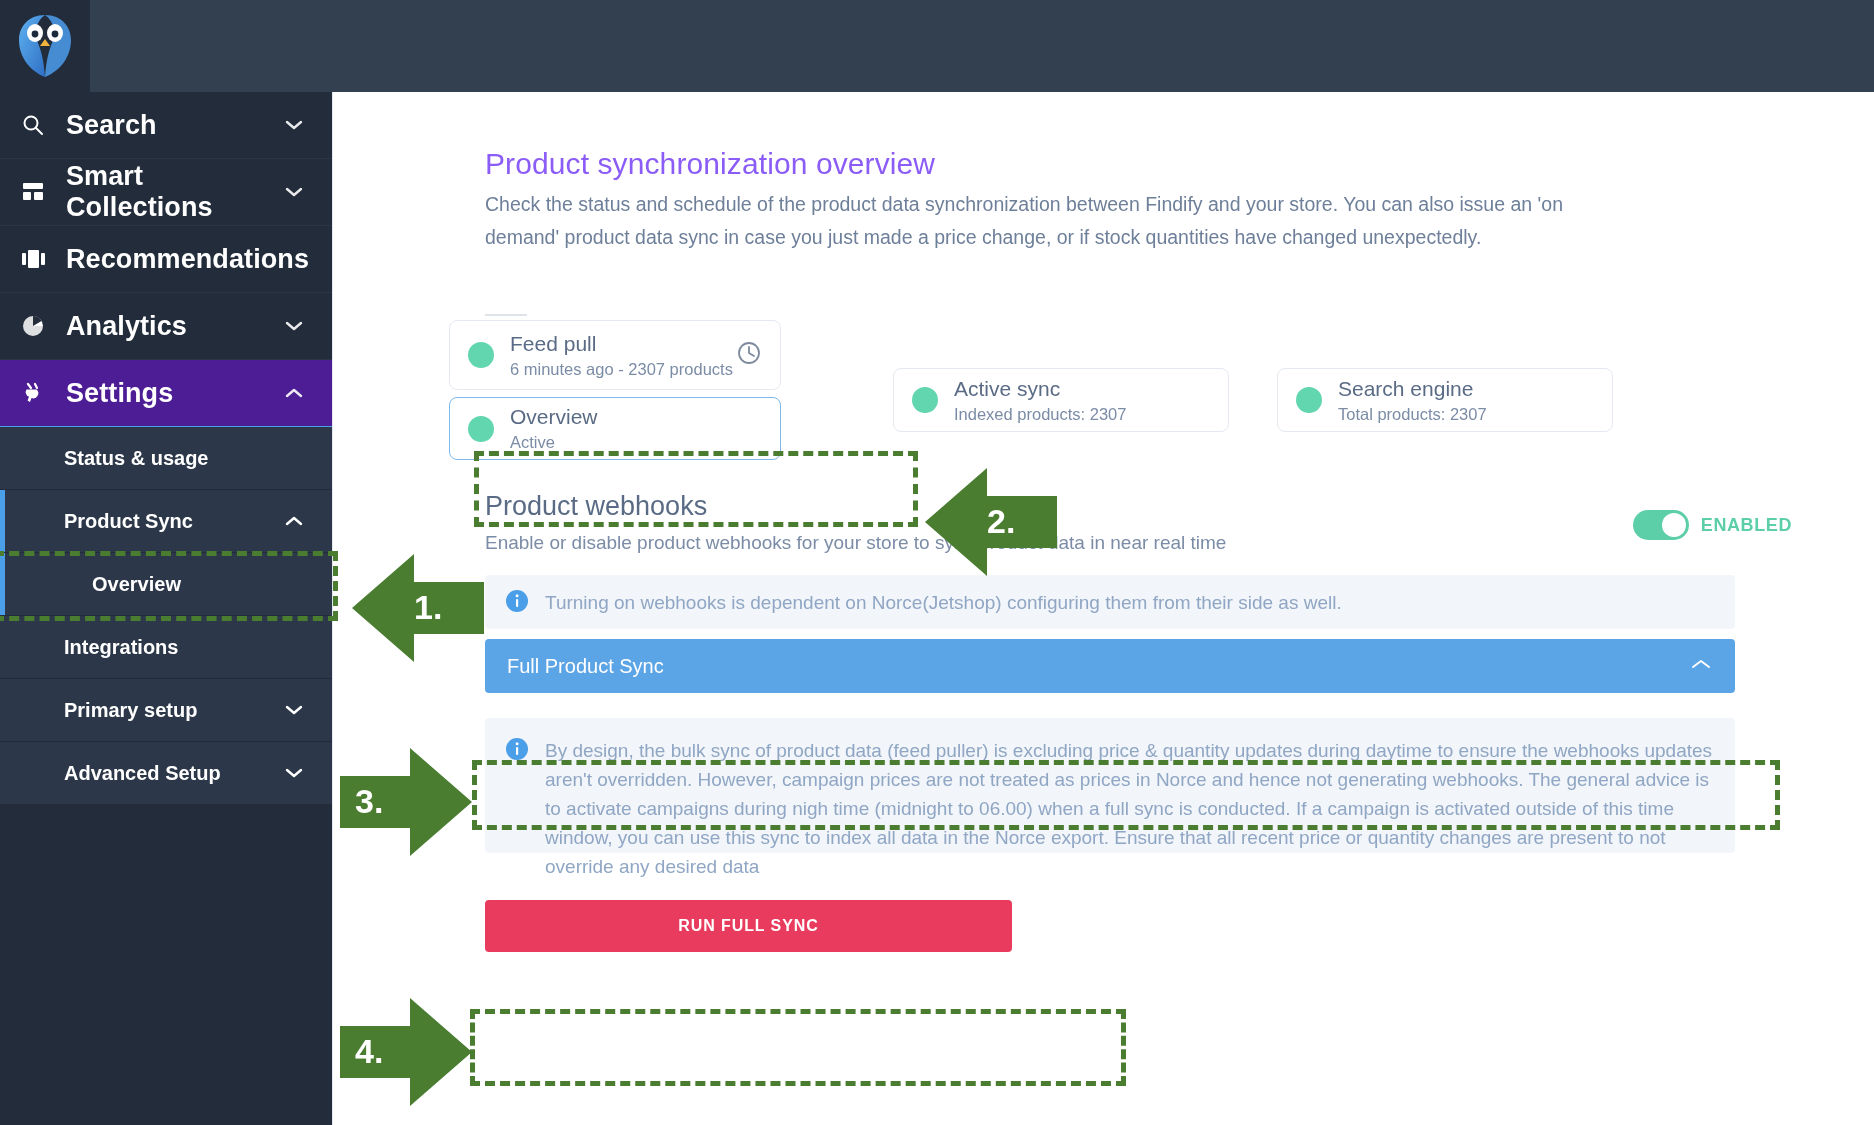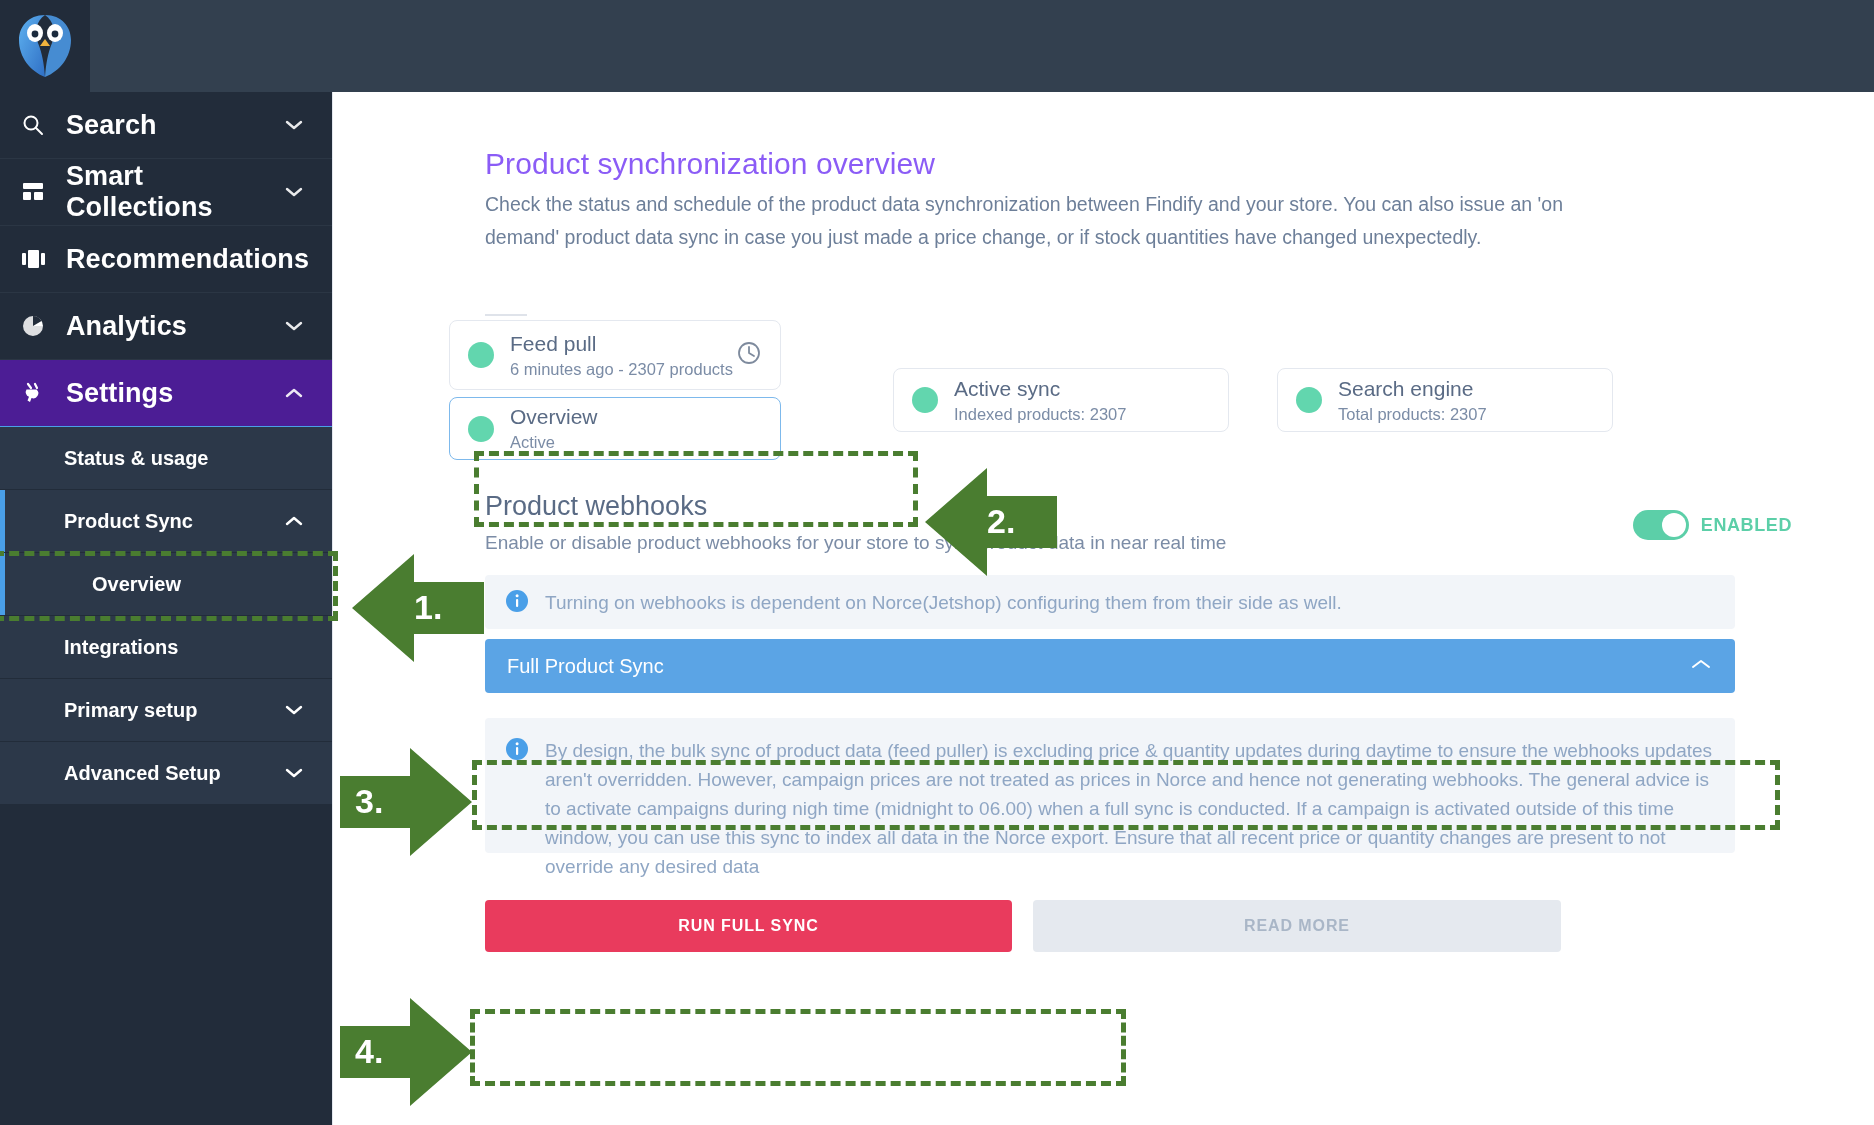--- a/index.html
+++ b/index.html
@@ -393,21 +393,20 @@
           <circle cx="12" cy="12" r="11" fill="#4a9fe8"></circle>
           <rect x="11" y="10" width="2.2" height="8" rx="1" fill="#ffffff"></rect>
           <circle cx="12.1" cy="6.8" r="1.5" fill="#ffffff"></circle>
         </svg>
       </span>
       <span class="i-txt">By design, the bulk sync of product data (feed puller) is excluding price &amp; quantity updates during daytime to ensure the webhooks updates aren't overridden. However, campaign prices are not treated as prices in Norce and hence not generating webhooks. The general advice is to activate campaigns during nigh time (midnight to 06.00) when a full sync is conducted. If a campaign is activated outside of this time window, you can use this sync to index all data in the Norce export. Ensure that all recent price or quantity changes are present to not override any desired data</span>
     </div>
 
     <button class="btn btn-primary" style="left:152px; top:808px; width:527px;">RUN FULL SYNC</button>
 
-    <button class="btn btn-secondary" style="left:700px; top:808px; width:528px;">READ MORE</button>
   </div>
 
   <div class="overlay">
 
     <div class="dash-box" style="left:-6px; top:551px; width:344px; height:70px;"></div>
 
     <div class="dash-box" style="left:474px; top:451px; width:444px; height:76px;"></div>
 
     <div class="dash-box" style="left:472px; top:760px; width:1308px; height:70px;"></div>
 

